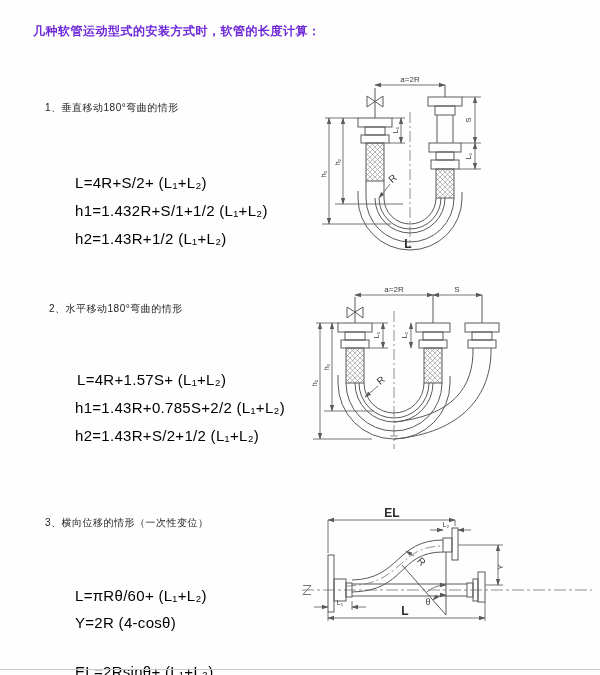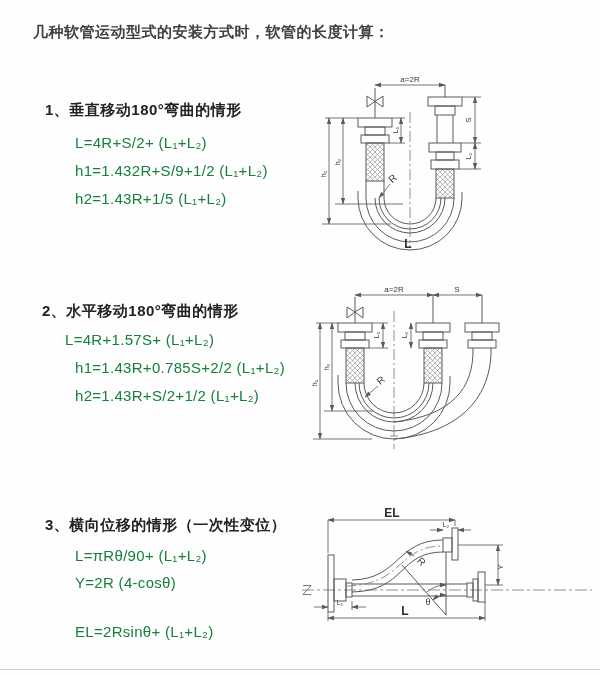--- a/index.html
+++ b/index.html
@@ -6,58 +6,59 @@
   body{
     width:600px;height:675px;
     background:#fefefe;
     font-family:"Liberation Sans","DejaVu Sans",sans-serif;
     position:relative;overflow:hidden;
     color:#1b1b1b;
   }
   .abs{position:absolute;}
   .title{
     left:33px;top:23px;
-    font-size:15px;font-weight:700;letter-spacing:0.5px;color:#404040;
+    font-size:12px;font-weight:700;letter-spacing:0.5px;color:#6d28d9;
   }
   .sec-heading{
-    font-size:15px;font-weight:700;letter-spacing:0.5px;color:#222;
+    font-size:10px;font-weight:400;letter-spacing:0.5px;color:#222;
   }
   .formula{
-    font-size:15px;font-weight:400;letter-spacing:0.3px;color:#15803d;
+    font-size:15px;font-weight:400;letter-spacing:0.3px;color:#000000;
     white-space:pre;
+    margin-top:40px;
   }
   svg{position:absolute;display:block;}
   svg text{
     font-family:"Liberation Sans","DejaVu Sans",sans-serif;
     fill:#3a3a3a;
   }
   .dimtext{font-size:8px;}
   .dimtext-sm{font-size:7px;}
   .biglabel{font-size:12px;font-weight:700;fill:#2c2c2c;}
   .bottom-edge{
     left:0;top:669px;width:600px;height:1px;background:#c9c9c9;
   }
 </style>
 </head>
 <body>
 
 <div class="abs title">几种软管运动型式的安装方式时，软管的长度计算：</div>
 
 <div class="abs sec-heading" style="left:45px;top:101px;">1、垂直移动180°弯曲的情形</div>
 <div class="abs formula" style="left:75px;top:134px;">L=4R+S/2+ (L₁+L₂)</div>
-<div class="abs formula" style="left:75px;top:162px;">h1=1.432R+S/9+1/2 (L₁+L₂)</div>
-<div class="abs formula" style="left:75px;top:190px;">h2=1.43R+1/5 (L₁+L₂)</div>
-
-<div class="abs sec-heading" style="left:42px;top:302px;">2、水平移动180°弯曲的情形</div>
-<div class="abs formula" style="left:65px;top:331px;">L=4R+1.57S+ (L₁+L₂)</div>
+<div class="abs formula" style="left:75px;top:162px;">h1=1.432R+S/1+1/2 (L₁+L₂)</div>
+<div class="abs formula" style="left:75px;top:190px;">h2=1.43R+1/2 (L₁+L₂)</div>
+
+<div class="abs sec-heading" style="left:49px;top:302px;">2、水平移动180°弯曲的情形</div>
+<div class="abs formula" style="left:77px;top:331px;">L=4R+1.57S+ (L₁+L₂)</div>
 <div class="abs formula" style="left:75px;top:359px;">h1=1.43R+0.785S+2/2 (L₁+L₂)</div>
 <div class="abs formula" style="left:75px;top:387px;">h2=1.43R+S/2+1/2 (L₁+L₂)</div>
 
 <div class="abs sec-heading" style="left:45px;top:516px;">3、横向位移的情形（一次性变位）</div>
-<div class="abs formula" style="left:75px;top:547px;">L=πRθ/90+ (L₁+L₂)</div>
+<div class="abs formula" style="left:75px;top:547px;">L=πRθ/60+ (L₁+L₂)</div>
 <div class="abs formula" style="left:75px;top:574px;">Y=2R (4-cosθ)</div>
 <div class="abs formula" style="left:75px;top:623px;">EL=2Rsinθ+ (L₁+L₂)</div>
 
 <svg style="left:315px;top:72px;" width="275" height="190" viewBox="0 0 275 190">
   <defs>
     <marker id="ar1" viewBox="0 0 10 10" refX="9" refY="5" markerWidth="7.5" markerHeight="7.5" orient="auto-start-reverse">
       <path d="M0,1.8 L10,5 L0,8.2 z" fill="#5a5a5a"></path>
     </marker>
     <pattern id="br1" width="5" height="5" patternUnits="userSpaceOnUse">
       <path d="M0,5 L5,0 M0,0 L5,5" stroke="#8c8c8c" stroke-width="0.6"></path>

